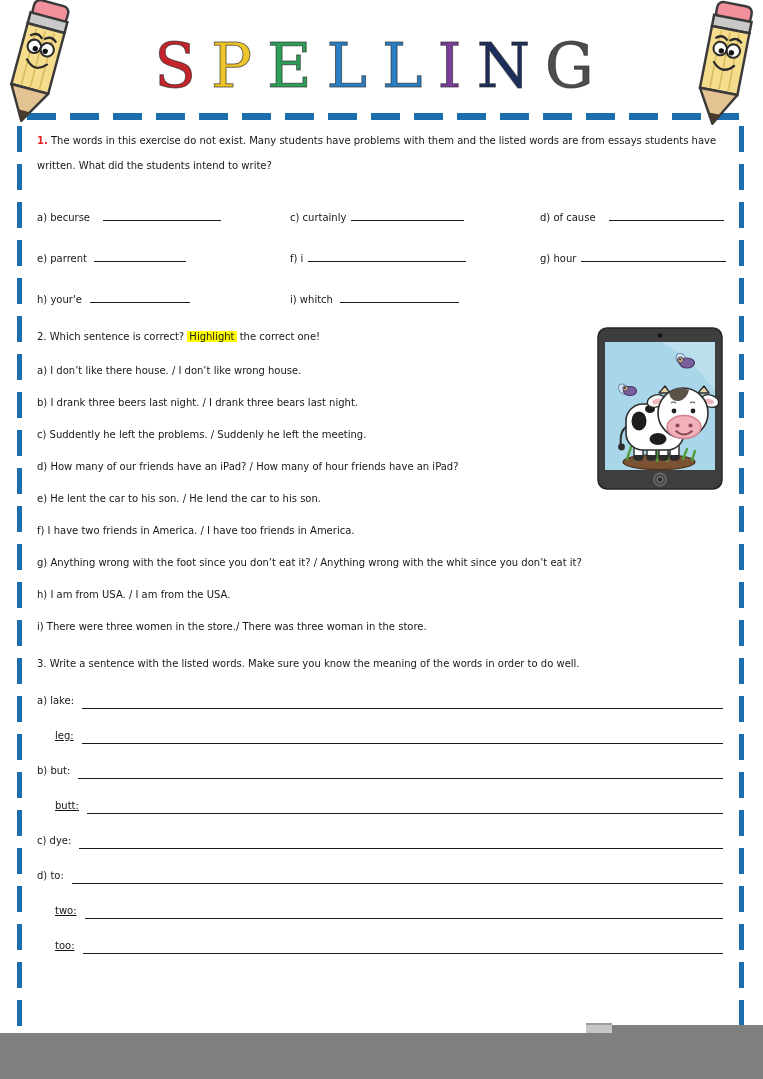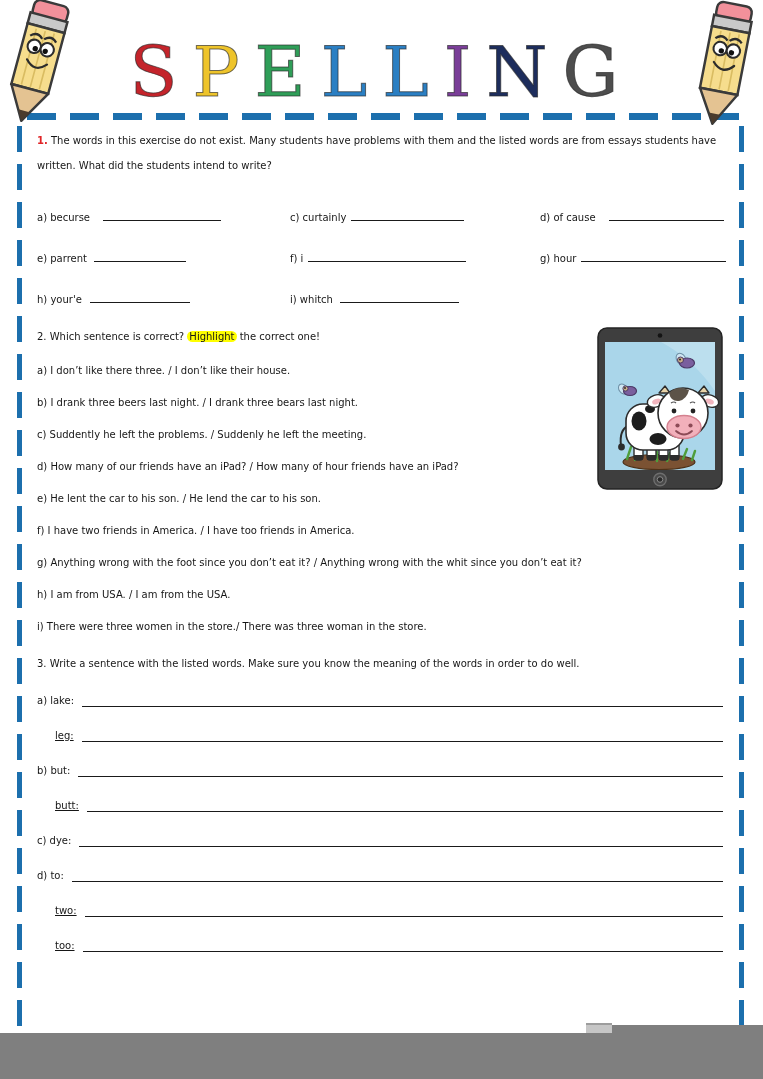--- a/index.html
+++ b/index.html
@@ -1,22 +1,22 @@
 <!DOCTYPE html>
 <html><head>
 <meta charset="utf-8">
 <style>
   html,body{margin:0;padding:0;background:#e9e9e9;}
   .sheet{position:relative;width:763px;height:1079px;background:#ffffff;overflow:hidden;
          font-family:"DejaVu Sans",sans-serif;color:#161616;}
 
   
   .title-row{position:absolute;top:6px;left:0;right:0;height:112px;text-align:center;z-index:1;}
-  .title-letters{display:inline-block;margin-top:18px;font-family:"DejaVu Serif","Liberation Serif",serif;
-                 font-size:70px;line-height:96px;letter-spacing:15px;font-weight:400;
+  .title-letters{display:inline-block;margin-top:12px;font-family:"DejaVu Serif","Liberation Serif",serif;
+                 font-size:61px;line-height:96px;letter-spacing:15px;font-weight:400;
                  -webkit-text-stroke:1px rgba(40,40,40,.65);}
   .pencil{position:absolute;z-index:3;}
   .pencil.left{left:4px;top:-4px;transform:rotate(15deg);}
   .pencil.right{right:6px;top:-2px;transform:rotate(11deg);}
 
   
   .border-top{position:absolute;top:113px;left:27px;right:24px;height:7px;z-index:2;
               background:repeating-linear-gradient(to right,var(--bd) 0 29px,transparent 29px 43px);}
   .border-left{position:absolute;left:17px;top:126px;bottom:46px;width:5px;
                background:repeating-linear-gradient(to bottom,var(--bd) 0 26px,transparent 26px 38px);}
@@ -36,21 +36,21 @@
   .bw92{width:92px;margin-left:7px;}  .bw158{width:158px;margin-left:5px;}
   .bw145{width:145px;margin-left:5px;}.bw119{width:119px;margin-left:7px;}
 
   .ex2{margin-top:14px;}
   .ex2-heading{line-height:24px;}
   .hl{padding:0 2px;}
   .tablet-wrap{float:right;width:126px;height:163px;margin:2px 0 10px 10px;}
   .ex2-item{margin-top:11px;line-height:21px;}
 
   .ex3{margin-top:14px;}
-  .ex3-row{display:flex;align-items:flex-start;margin-top:14px;line-height:21px;}
+  .ex3-row{display:flex;align-items:center;margin-top:14px;line-height:21px;}
   .ex3-row .lbl{white-space:nowrap;margin-right:8px;}
   .ex3-row .fill{flex:1;height:16px;border-bottom:1.6px solid #1a1a1a;}
   .ex3-row.indent{padding-left:18px;text-decoration:underline;}
 
   
   .footer-main{position:absolute;left:0;right:0;bottom:0;height:46px;background:var(--gray);z-index:5;}
   .footer-step{position:absolute;left:612px;right:0;bottom:46px;height:8px;background:var(--gray);z-index:5;}
   .footer-notch{position:absolute;left:586px;bottom:46px;width:26px;height:8px;background:#c6c6c6;z-index:5;
                 border-top:2px solid #9d9d9d;}
 </style>
@@ -161,23 +161,23 @@
             <ellipse cx="84" cy="32" rx="4.5" ry="6" fill="#cfe6f2" stroke="#6d8fa5" stroke-width="1" transform="rotate(-30 84 32)"></ellipse>
             <ellipse cx="90" cy="36" rx="7.5" ry="5" fill="#7a5f9e" stroke="#4c3a66" stroke-width="1.2"></ellipse>
             <circle cx="83.5" cy="33" r="3" fill="#cbb08a" stroke="#4c3a66" stroke-width="1"></circle>
             <circle cx="83" cy="32.5" r="1" fill="#222"></circle>
           </g>
           <circle cx="63" cy="152.5" r="6.2" fill="#4a4a4a" stroke="#6e6e6e" stroke-width="1.4"></circle>
           <circle cx="63" cy="152.5" r="2.8" fill="#2b2b2b" stroke="#8a8a8a" stroke-width="1"></circle>
         </svg>
       </div>
 
-      <p class="ex2-heading"><span>2. Which sentence is correct? </span><span class="hl" style="background: rgb(255, 255, 0); border-radius: 6px;">Highlight</span><span> the correct one!</span></p>
-
-      <p class="ex2-item">a) I don’t like there three. / I don’t like their house.</p>
+      <p class="ex2-heading"><span>2. Which sentence is correct? </span><span class="hl" style="background: rgb(255, 255, 0);">Highlight</span><span> the correct one!</span></p>
+
+      <p class="ex2-item">a) I don’t like there house. / I don’t like wrong house.</p>
       <p class="ex2-item">b) I drank three beers last night. / I drank three bears last night.</p>
       <p class="ex2-item">c) Suddently he left the problems. / Suddenly he left the meeting.</p>
       <p class="ex2-item">d) How many of our friends have an iPad? / How many of hour friends have an iPad?</p>
       <p class="ex2-item">e) He lent the car to his son. / He lend the car to his son.</p>
       <p class="ex2-item">f) I have two friends in America. / I have too friends in America.</p>
       <p class="ex2-item">g) Anything wrong with the foot since you don’t eat it? / Anything wrong with the whit since you don’t eat it?</p>
       <p class="ex2-item">h) I am from USA. / I am from the USA.</p>
       <p class="ex2-item">i) There were three women in the store./ There was three woman in the store.</p>
     </section>
 

